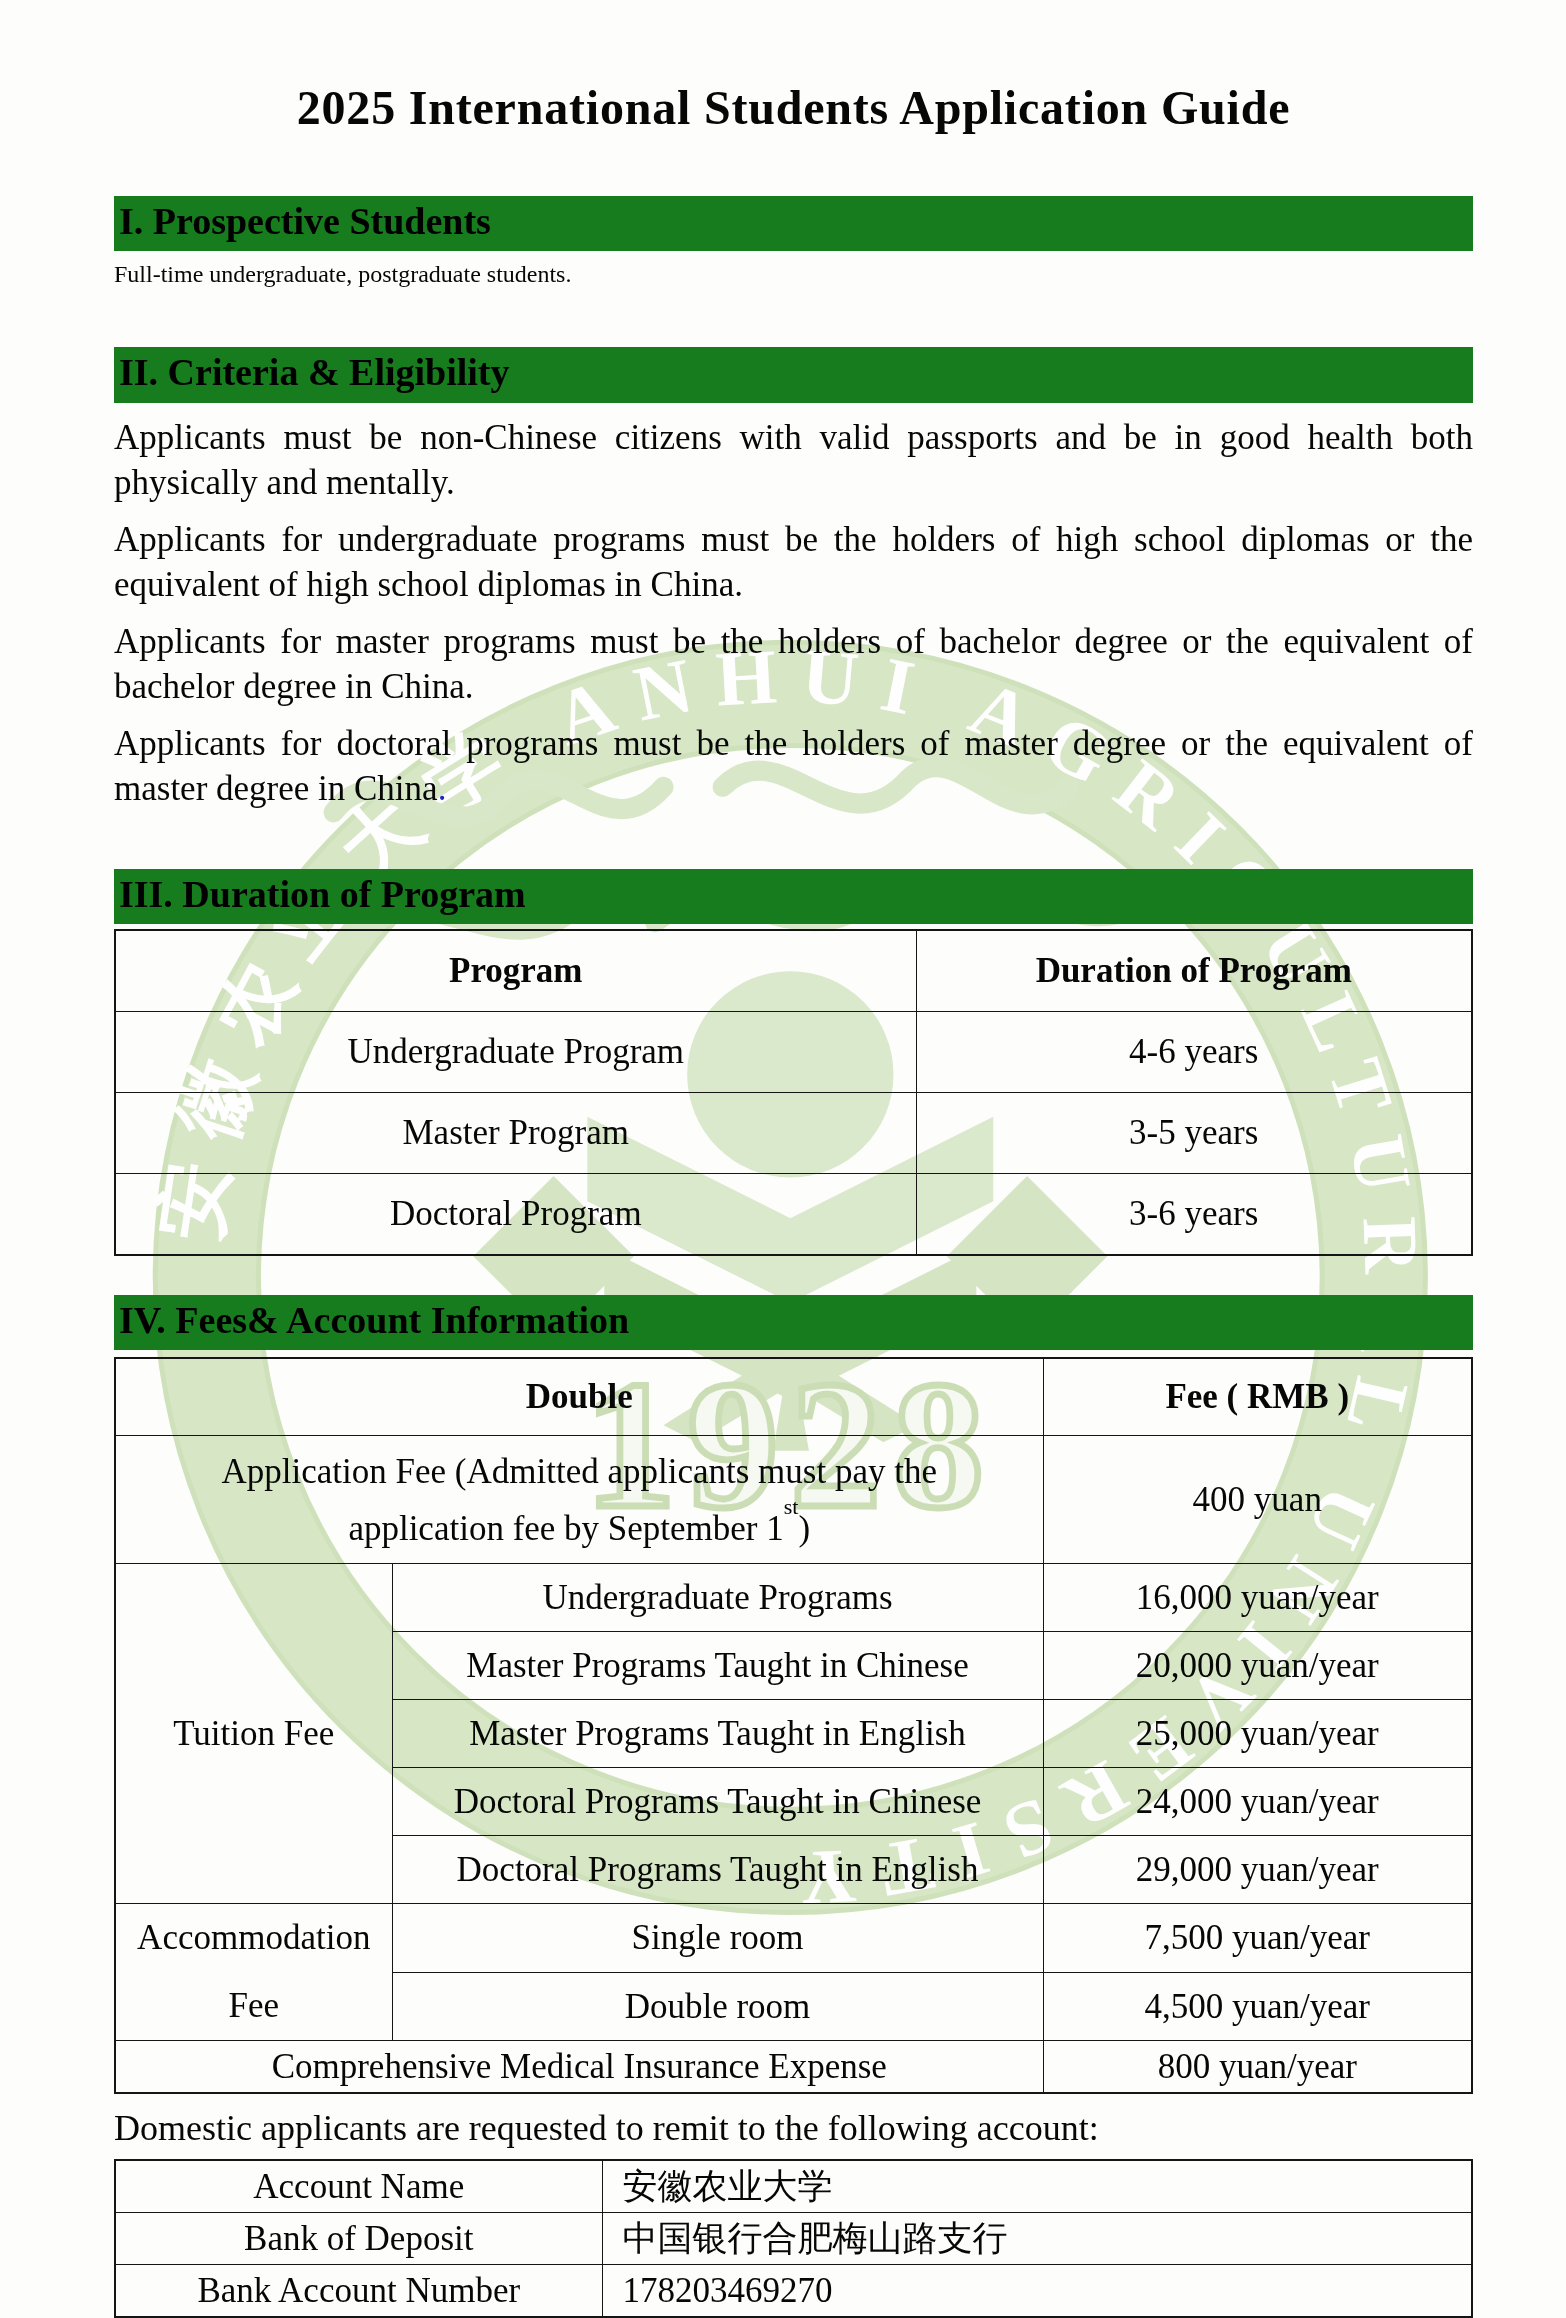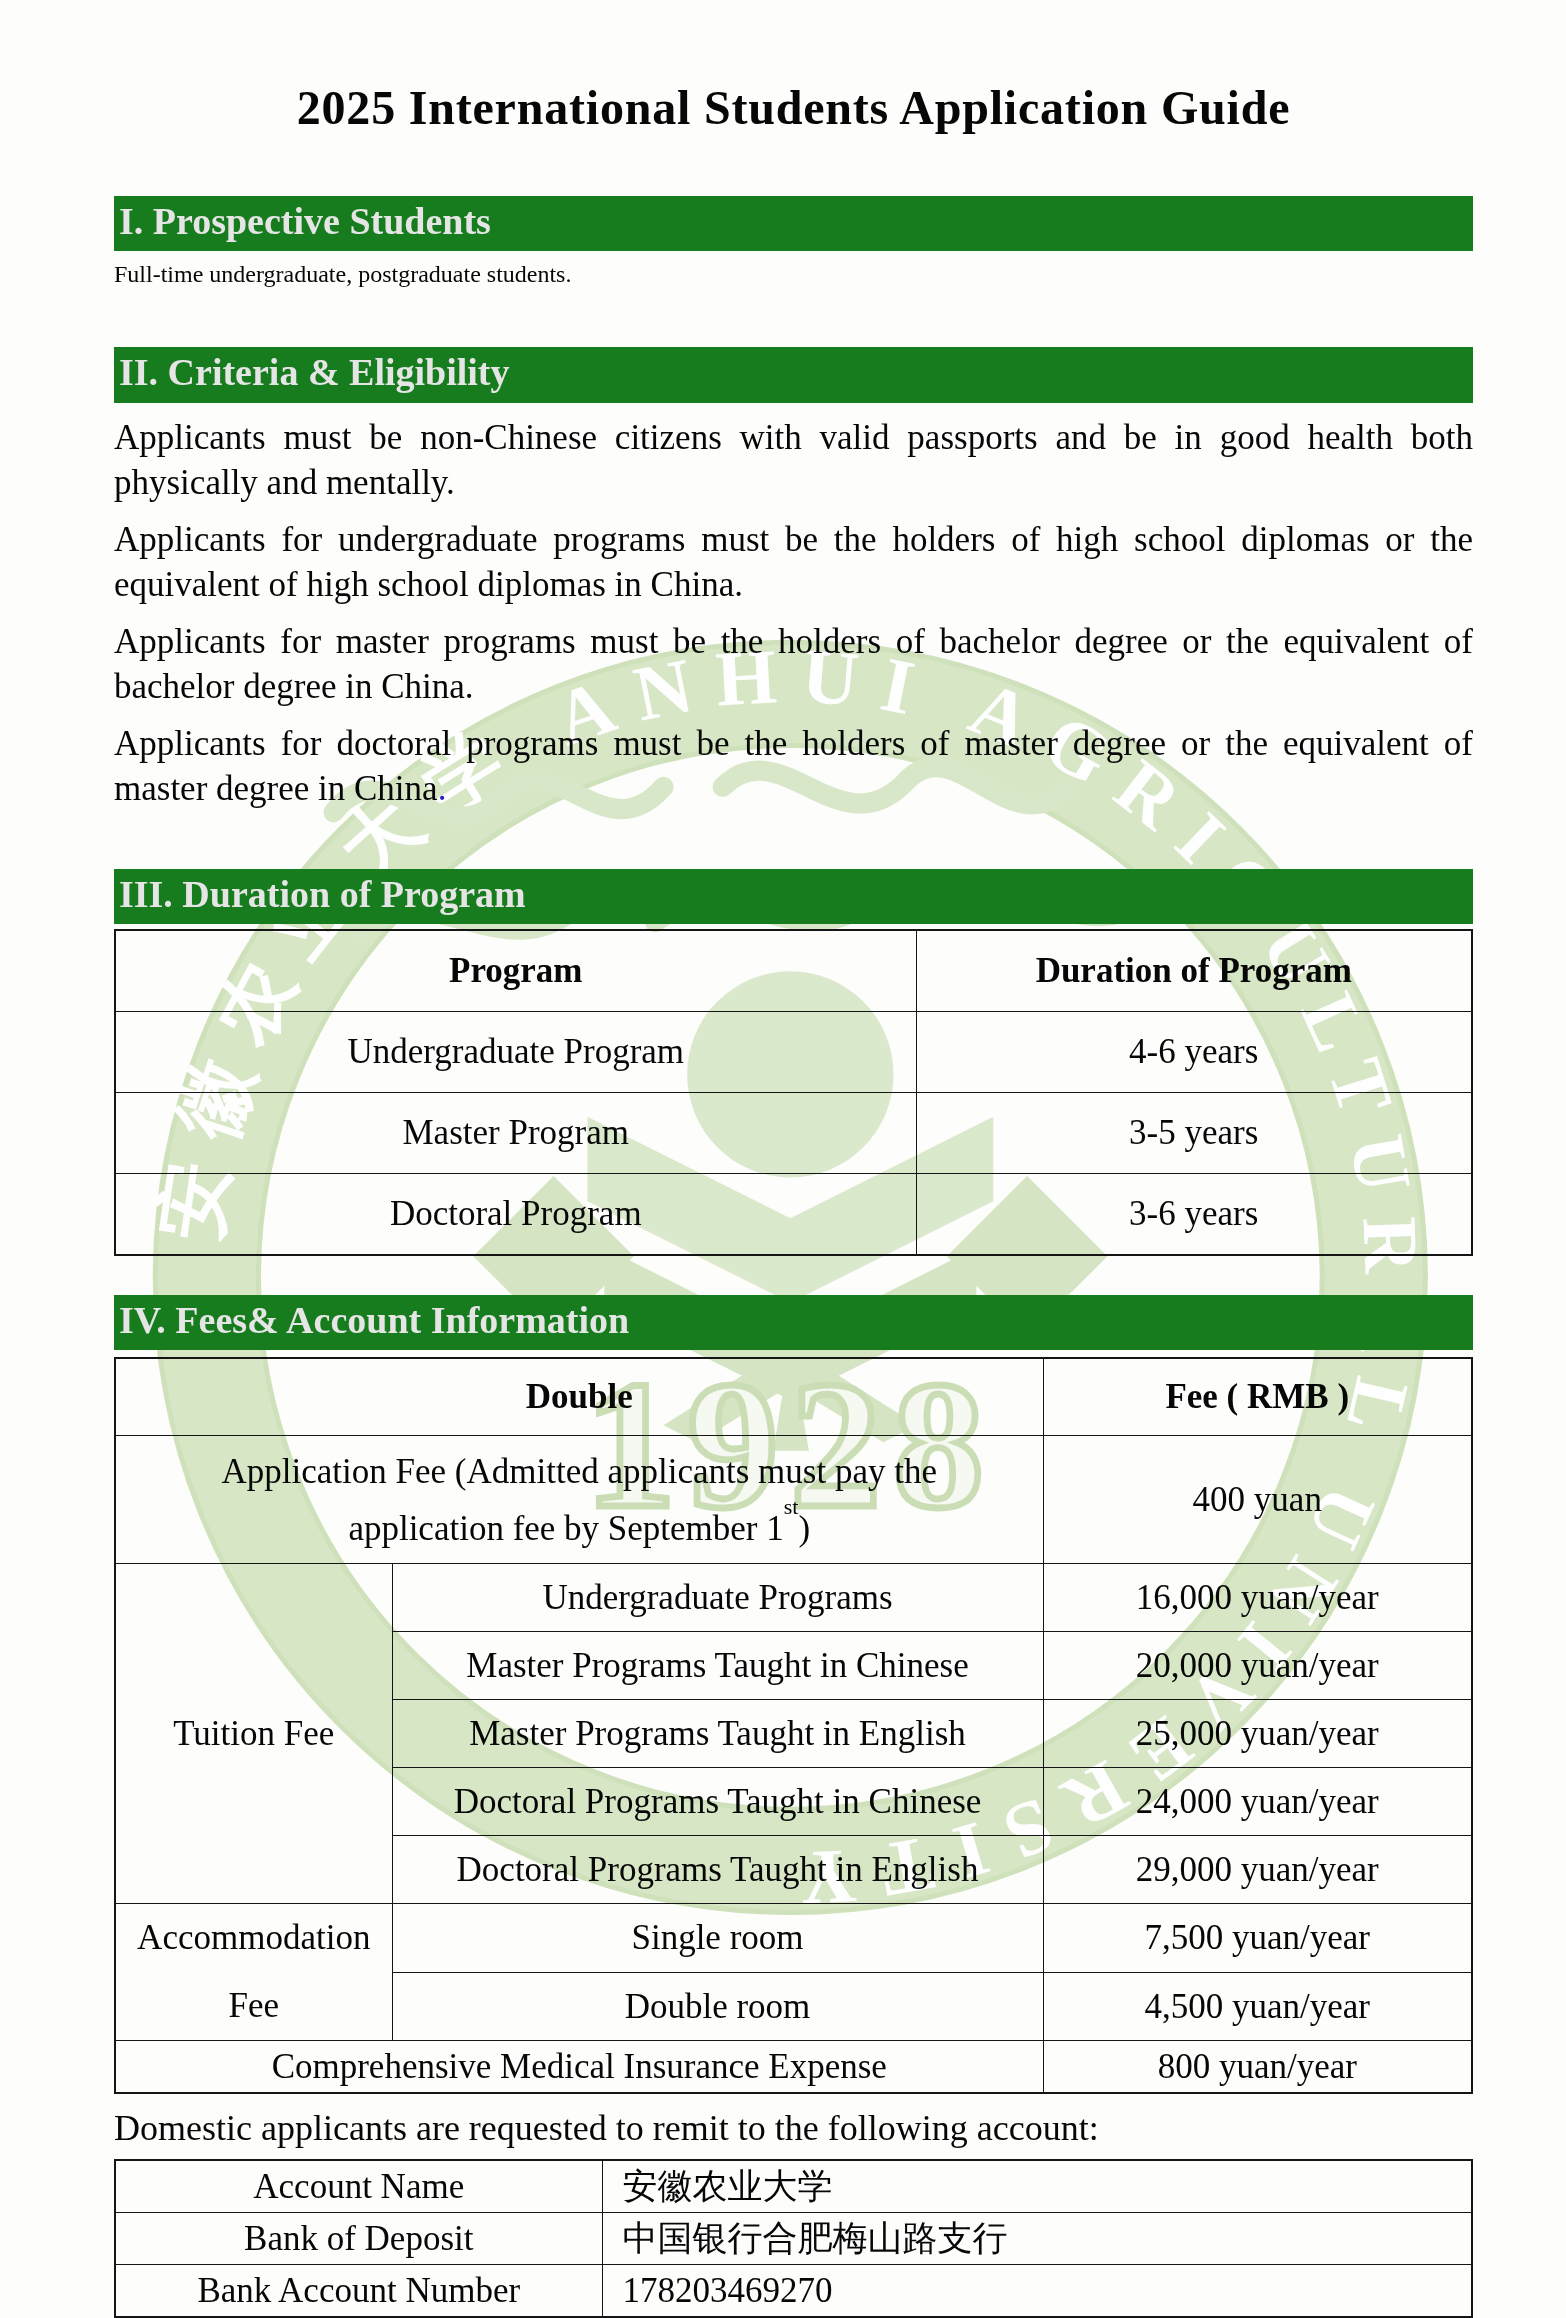--- a/index.html
+++ b/index.html
@@ -6,21 +6,21 @@
   body{
     width:1567px;height:2319px;position:relative;overflow:hidden;
     background:#fdfdfc;color:#070707;
     font-family:"Liberation Serif","DejaVu Serif",serif;
   }
   
   .watermark{position:absolute;left:80px;top:533px;width:1353px;height:1438px;z-index:0;pointer-events:none;}
   
   .content{position:absolute;left:114px;top:17px;width:1359px;z-index:1;}
   .doc-title{margin:0;padding-top:63px;text-align:center;font-size:48px;font-weight:bold;letter-spacing:0.8px;}
-  .bar{background:#177C1E;color:#e5e5e5;font-weight:bold;font-size:38px;line-height:1.1;padding:5px 5px 8.5px 5px;}
+  .bar{background:#177C1E;color:#000000;font-weight:bold;font-size:38px;line-height:1.1;padding:5px 5px 8.5px 5px;}
   .bar-1{margin-top:61px;}
   .bar-2{margin-top:59px;}
   .bar-3{margin-top:58px;}
   .bar-4{margin-top:39px;}
   .lead{font-size:24px;margin:10px 0 0 0;}
   .para{font-size:35px;line-height:45px;text-align:justify;margin:12px 0 0 0;}
   .blue-period{color:#2324C8;}
   
   table{border-collapse:collapse;width:100%;background:transparent;table-layout:fixed;}
   .tbl{border:2.5px solid #151515;}

